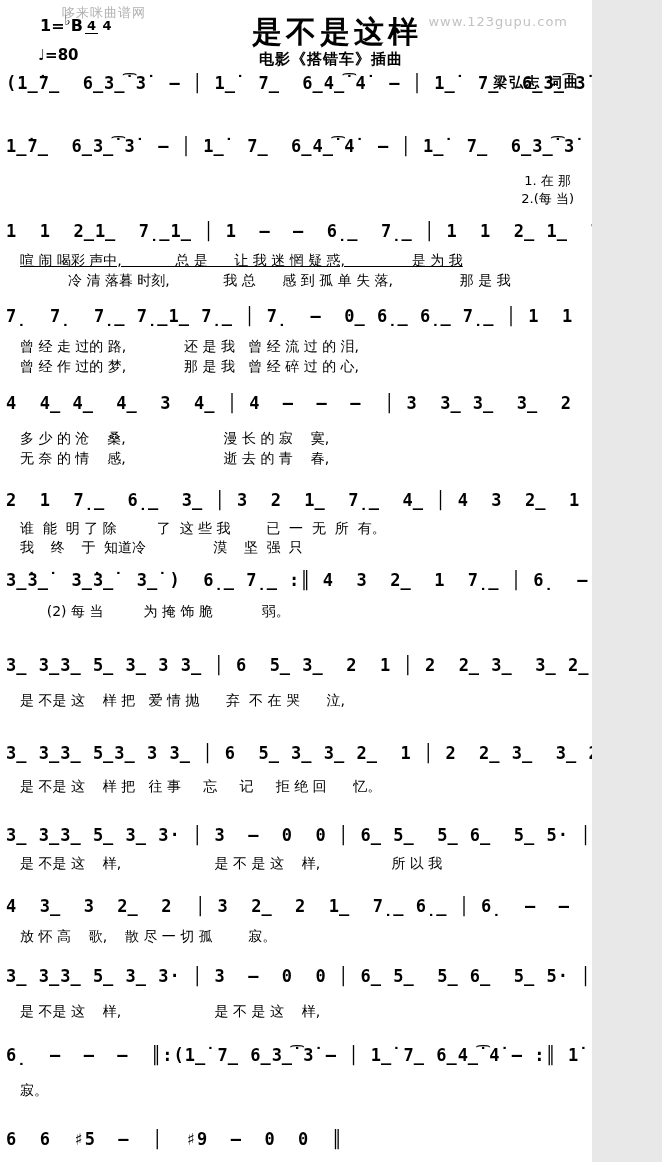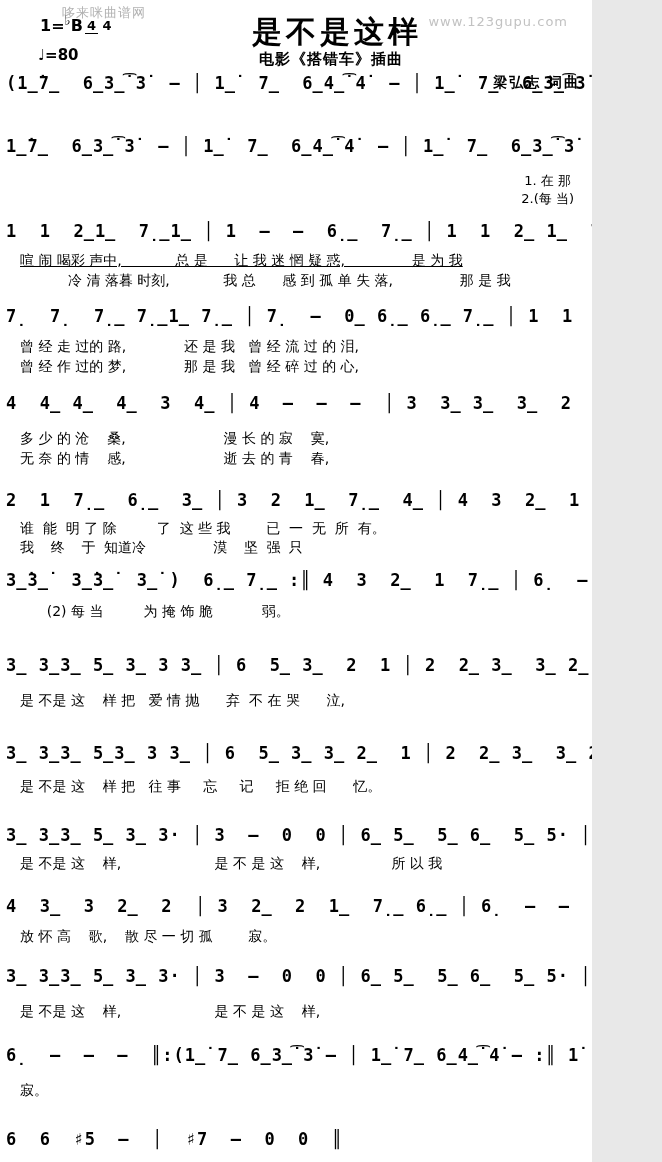--- a/index.html
+++ b/index.html
@@ -108,15 +108,15 @@
 
   <div class="abs notes" style="left:6px;top:893px;">4  3̲  3  2̲  2  │ 3  2̲  2  1̲  7̣̲ 6̣̲ │ 6̣  –  –  –  │ 0  0  0  0  │</div>
   <div class="abs lyrics" style="left:20px;top:926px;">放 怀 高    歌,    散 尽 一 切 孤        寂。</div>
 
   <div class="abs notes" style="left:6px;top:963px;">3̲ 3̲3̲ 5̲ 3̲ 3· │ 3  –  0  0 │ 6̲ 5̲  5̲ 6̲  5̲ 5· │ 5  –  0  0  :║</div>
   <div class="abs lyrics" style="left:20px;top:1001px;">是 不是 这    样,                     是 不 是 这    样,</div>
 
   <div class="abs notes" style="left:6px;top:1042px;">6̣  –  –  –  ║:(1̲̇ 7̲ 6̲3̲̇͡3̇ – │ 1̲̇ 7̲ 6̲4̲̇͡4̇ – :║ 1̇  7  0̲  7  6̲ │</div>
   <div class="abs lyrics" style="left:20px;top:1080px;">寂。</div>
 
-  <div class="abs notes" style="left:6px;top:1126px;">6  6  ♯5  –  │  ♯7  –  0  0  ║</div>
+  <div class="abs notes" style="left:6px;top:1126px;">6  6  ♯5  –  │  ♯9  –  0  0  ║</div>
 
 </div>
 
 </body></html>

